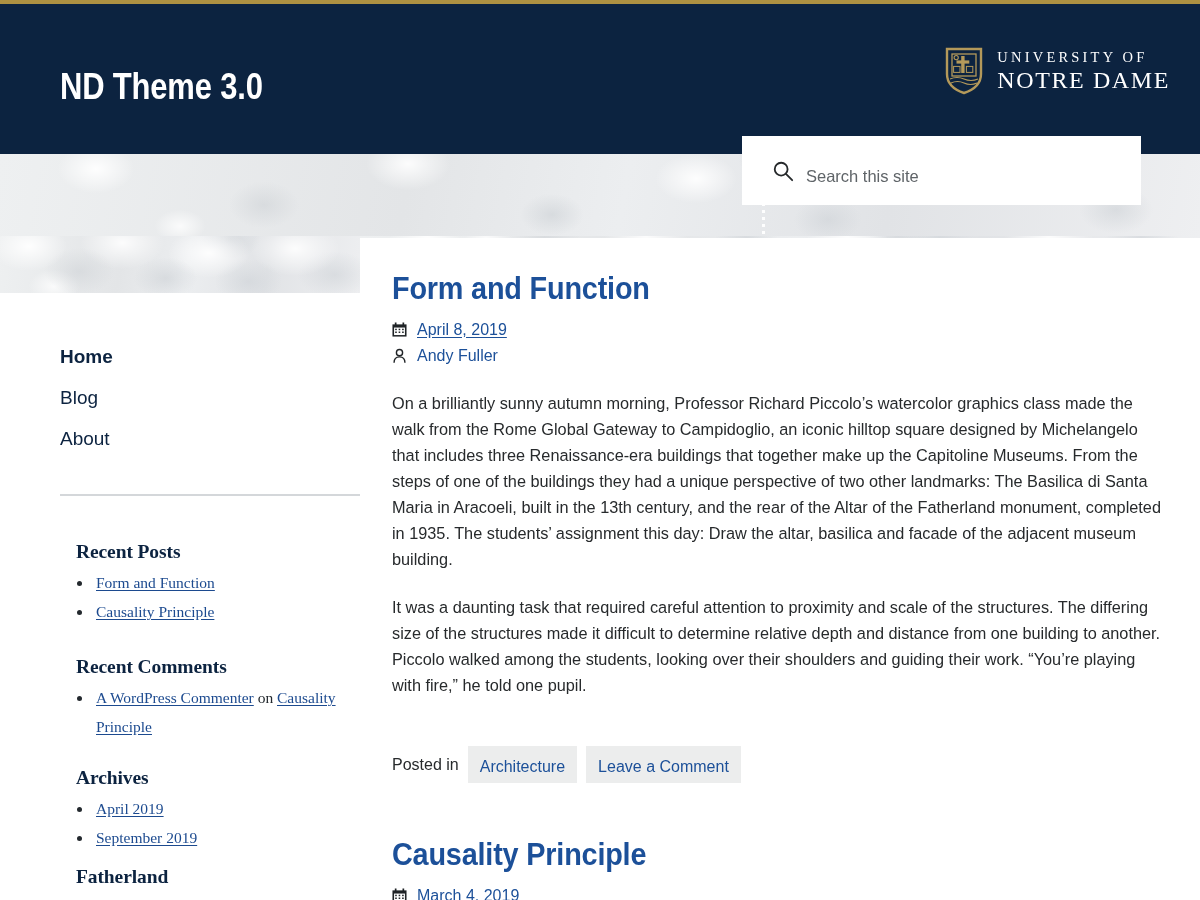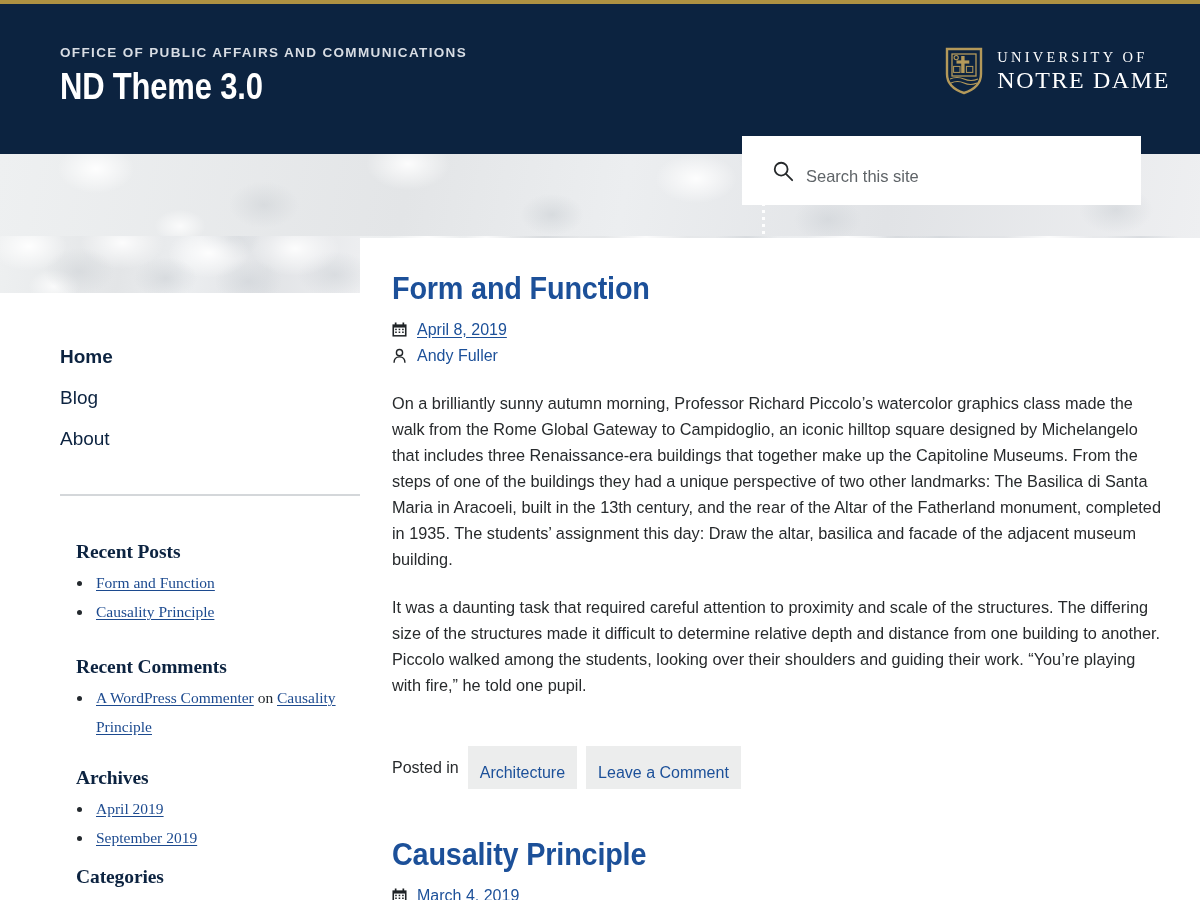--- a/index.html
+++ b/index.html
@@ -303,35 +303,34 @@
     margin-top: 48px;
   }
   .posted-in-label {
     font-size: 16px;
     color: #272a2c;
   }
   .pill {
     background: #eceded;
     color: #1c5099;
     font-size: 16px;
-    padding: 18px 12px 7px 12px;
+    padding: 12px 12px 7px 12px;
     cursor: pointer;
     white-space: nowrap;
   }
 </style>
 </head>
 <body>
 
 <div class="page">
 
   <div class="gold-rule"></div>
 
   <header class="masthead">
     <div class="masthead-inner">
-      <div class="site-eyebrow">OFFICE OF PUBLIC AFFAIRS AND COMMUNICATIONS</div>
       <div class="site-title">ND Theme 3.0</div>
     </div>
 
     <a class="nd-lockup">
       <svg class="nd-shield" width="40" height="48" viewBox="0 0 40 48">
         <path d="M3 2 H37 V27 C37 37 29 43 20 46 C11 43 3 37 3 27 Z" fill="none" stroke="#b4995a" stroke-width="2.4"></path>
         <rect x="8" y="7" width="24" height="22" fill="none" stroke="#b4995a" stroke-width="1.3"></rect>
         <rect x="17.2" y="9" width="3.4" height="17" fill="#b4995a"></rect>
         <rect x="12.5" y="13.4" width="12.8" height="3.2" fill="#b4995a"></rect>
         <circle cx="12.2" cy="10.6" r="2.1" fill="none" stroke="#b4995a" stroke-width="1.1"></circle>
@@ -407,21 +406,21 @@
         <li>
           <a>April 2019</a>
         </li>
         <li>
           <a>September 2019</a>
         </li>
       </ul>
     </section>
 
     <section class="widget w-categories">
-      <h2 class="widget-title">Categories</h2>
+      <h2 class="widget-title">Fatherland</h2>
     </section>
 
   </aside>
 
   <main class="content-card">
 
     <article class="article article-1">
       <h1 class="post-title">Form and Function</h1>
 
       <div class="meta-row">

